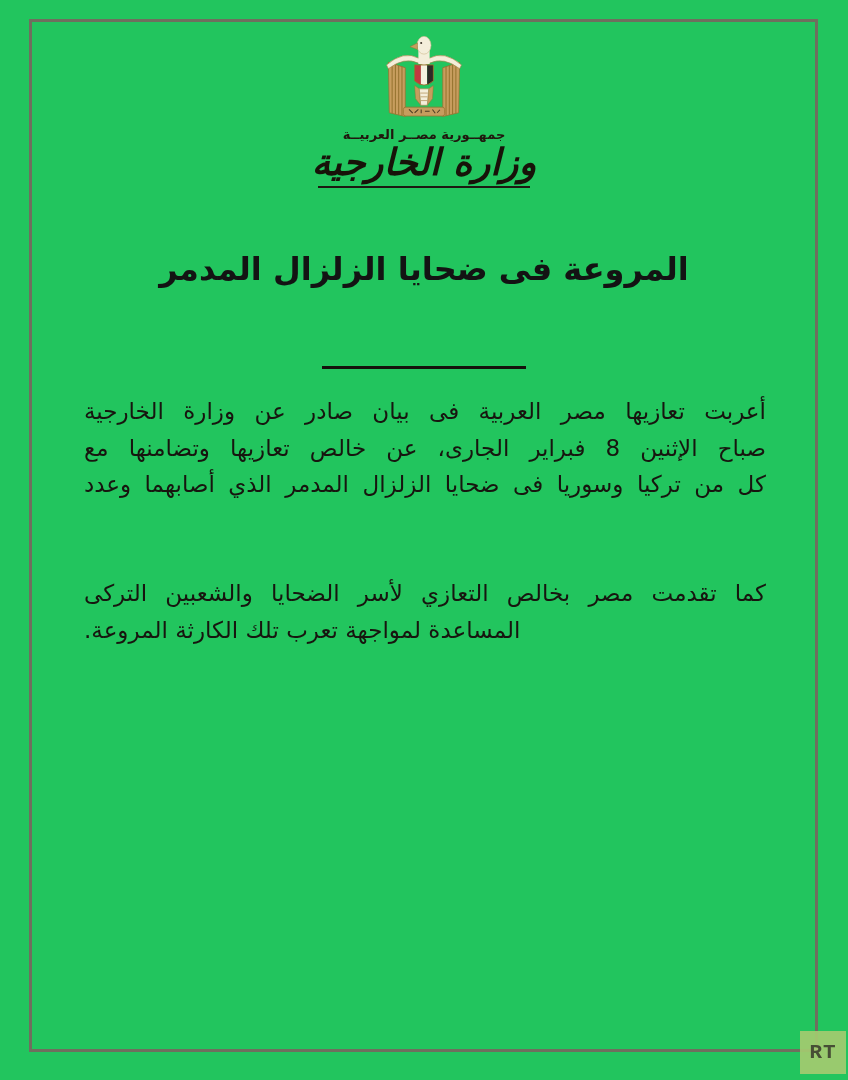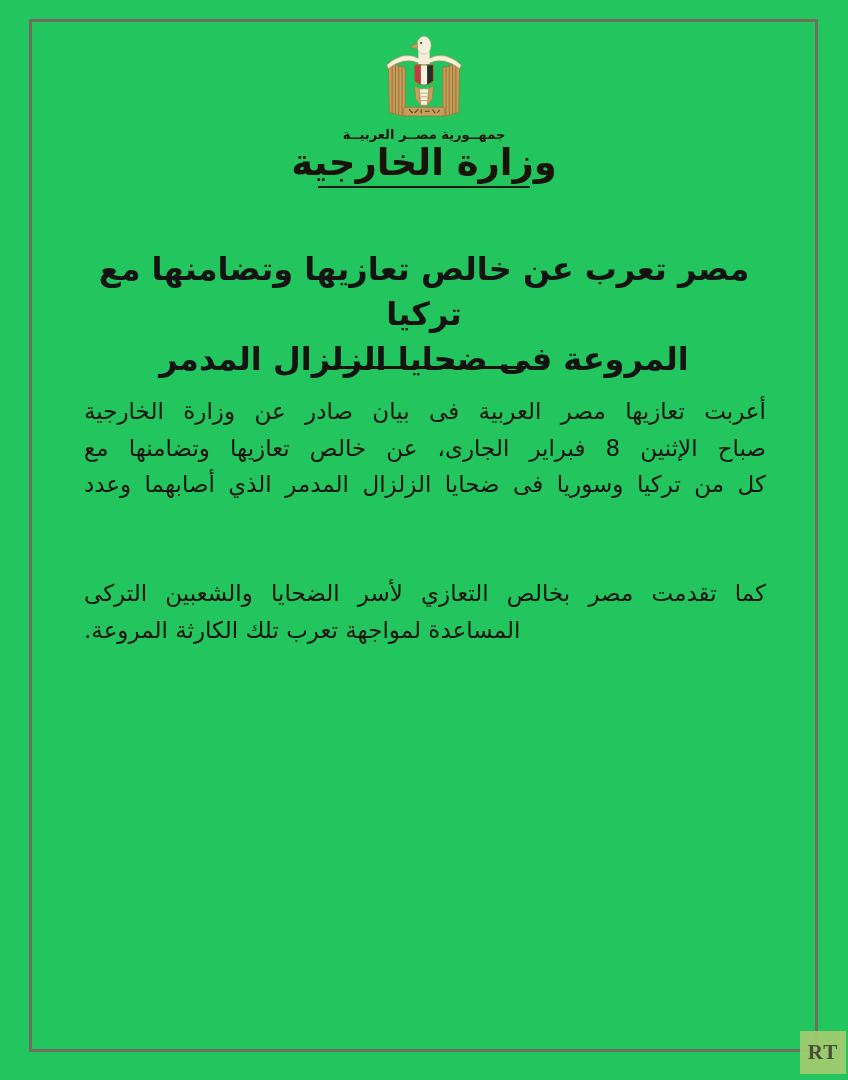--- a/index.html
+++ b/index.html
@@ -37,20 +37,21 @@
     direction:rtl;
     color:#20180e;
   }
   .ministry-arabic {
     font-family:"DejaVu Sans", sans-serif;
     font-weight:bold;
     font-size:37px;
     line-height:42px;
     direction:rtl;
     color:#171309;
+    font-style:italic;
   }
   .logo-rule {
     width:212px; height:2px;
     background:#1d1a12;
     margin:2px auto 3px auto;
   }
   .ministry-english {
     font-family:"Liberation Serif", "DejaVu Serif", serif;
     font-weight:bold;
     font-size:17.5px;
@@ -98,21 +99,21 @@
 
   
   .rt-watermark {
     position:absolute;
     left:800px; top:1031px;
     width:46px; height:43px;
     background:rgba(164,202,112,0.92);
     display:flex;
     align-items:center;
     justify-content:center;
-    font-family:Liberation Serif, serif;
+    font-family:Liberation Mono, monospace;
     font-weight:bold;
     font-size:21px;
     color:rgba(56,56,44,0.85);
     letter-spacing:1px;
   }
 </style>
 </head>
 <body>
 
 <div class="page">
@@ -151,21 +152,20 @@
 
       <rect x="28" y="78" width="44" height="9.5" rx="2.5" fill="#c79d5e" stroke="#96732f" stroke-width="0.8"></rect>
       <path d="M34,80.5 L38,84.5 M40,84 L44,80.5 M47,80.5 L47,84.5 M51,82.5 L56,82.5 M59,80.5 L62,84.5 M64,84 L67,80.8" stroke="#4a3b22" stroke-width="1.1" fill="none"></path>
     </svg>
     <div class="republic-line">جمهــورية مصــر العربيــة</div>
     <div class="ministry-arabic">وزارة الخارجية</div>
     <div class="logo-rule"></div>
   </div>
 
   <div class="title" dir="rtl">
-      <div class="title-line">مصر تعرب عن خالص تعازيها وتضامنها مع تركيا</div>
       <div class="title-line title-line-last">المروعة فى ضحايا الزلزال المدمر</div>
     </div>
   <div class="title-rule"></div>
 
   <div class="paragraph paragraph-1" dir="rtl">
       <div class="body-line">أعربت تعازيها مصر العربية فى بيان صادر عن وزارة الخارجية</div>
       <div class="body-line">صباح الإثنين 8 فبراير الجارى، عن خالص تعازيها وتضامنها مع</div>
       <div class="body-line">كل من تركيا وسوريا فى ضحايا الزلزال المدمر الذي أصابهما وعدد</div>
     </div>
 

